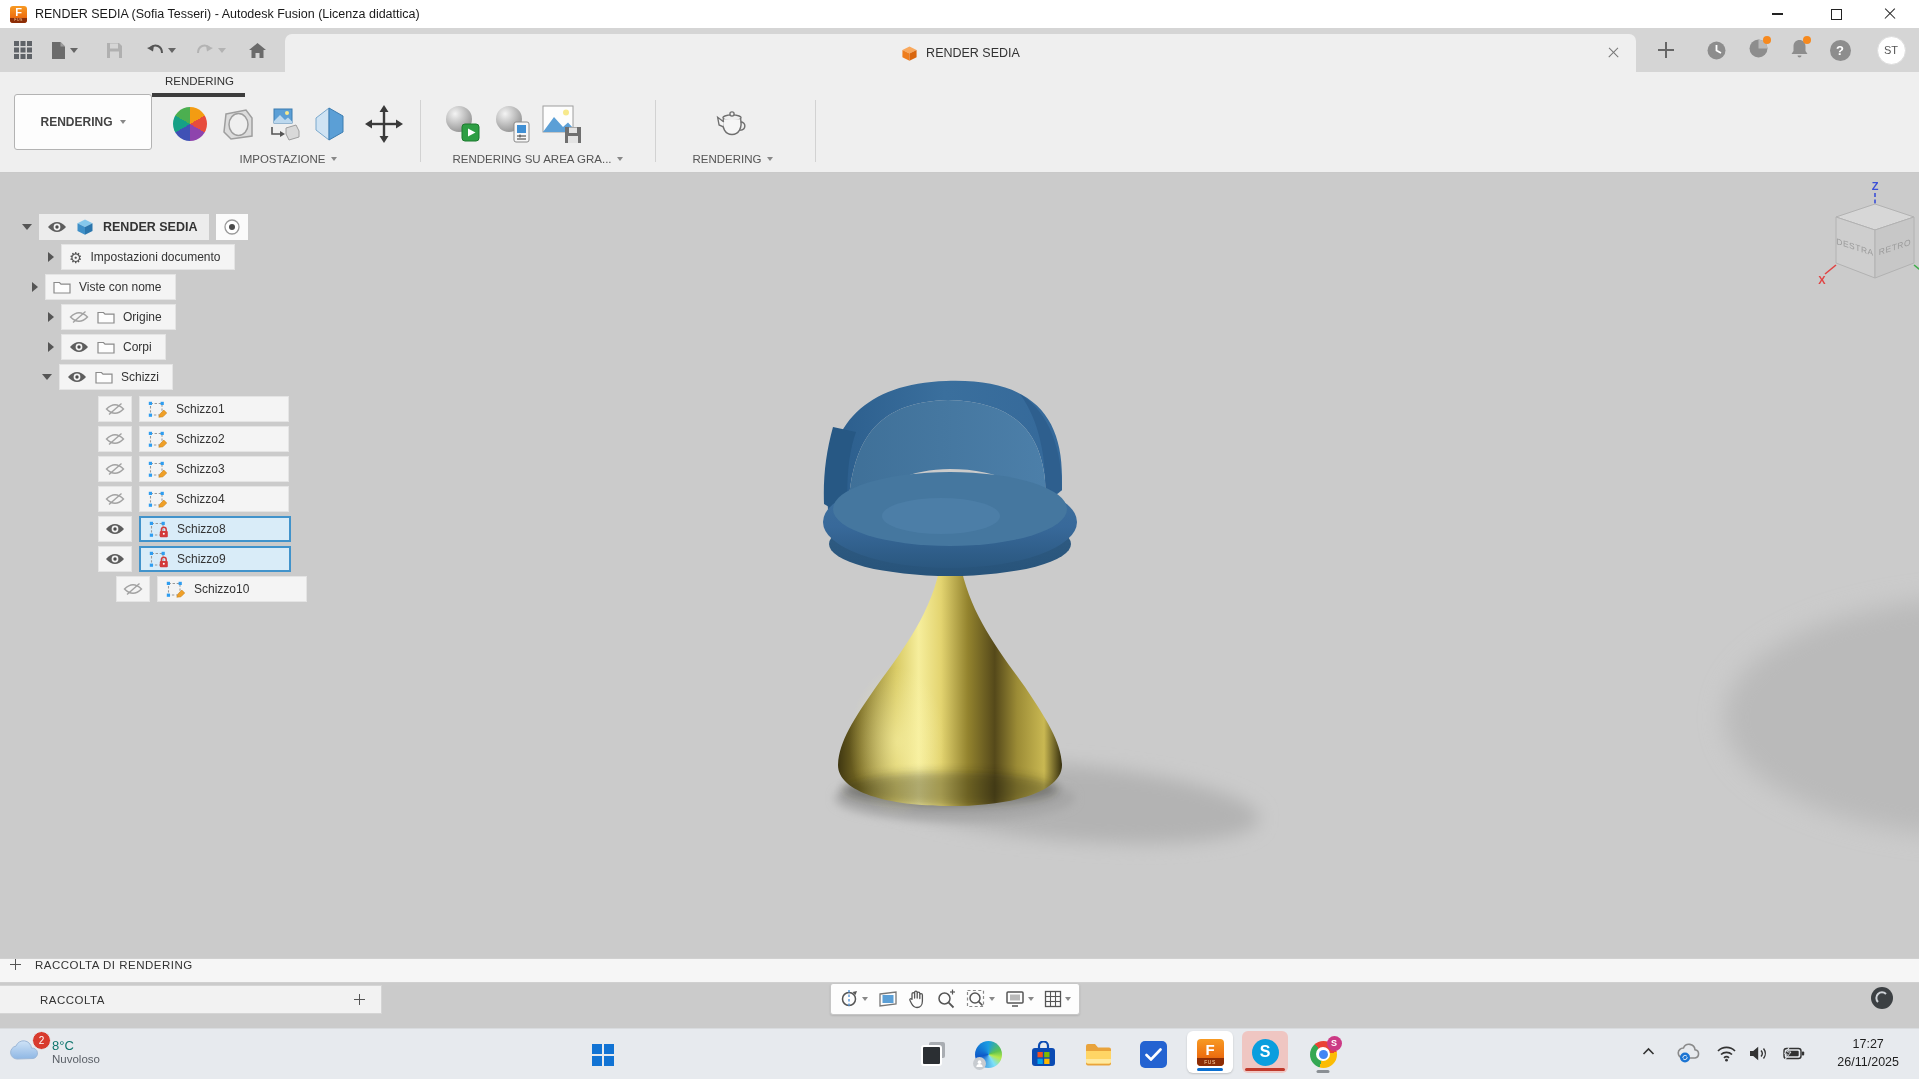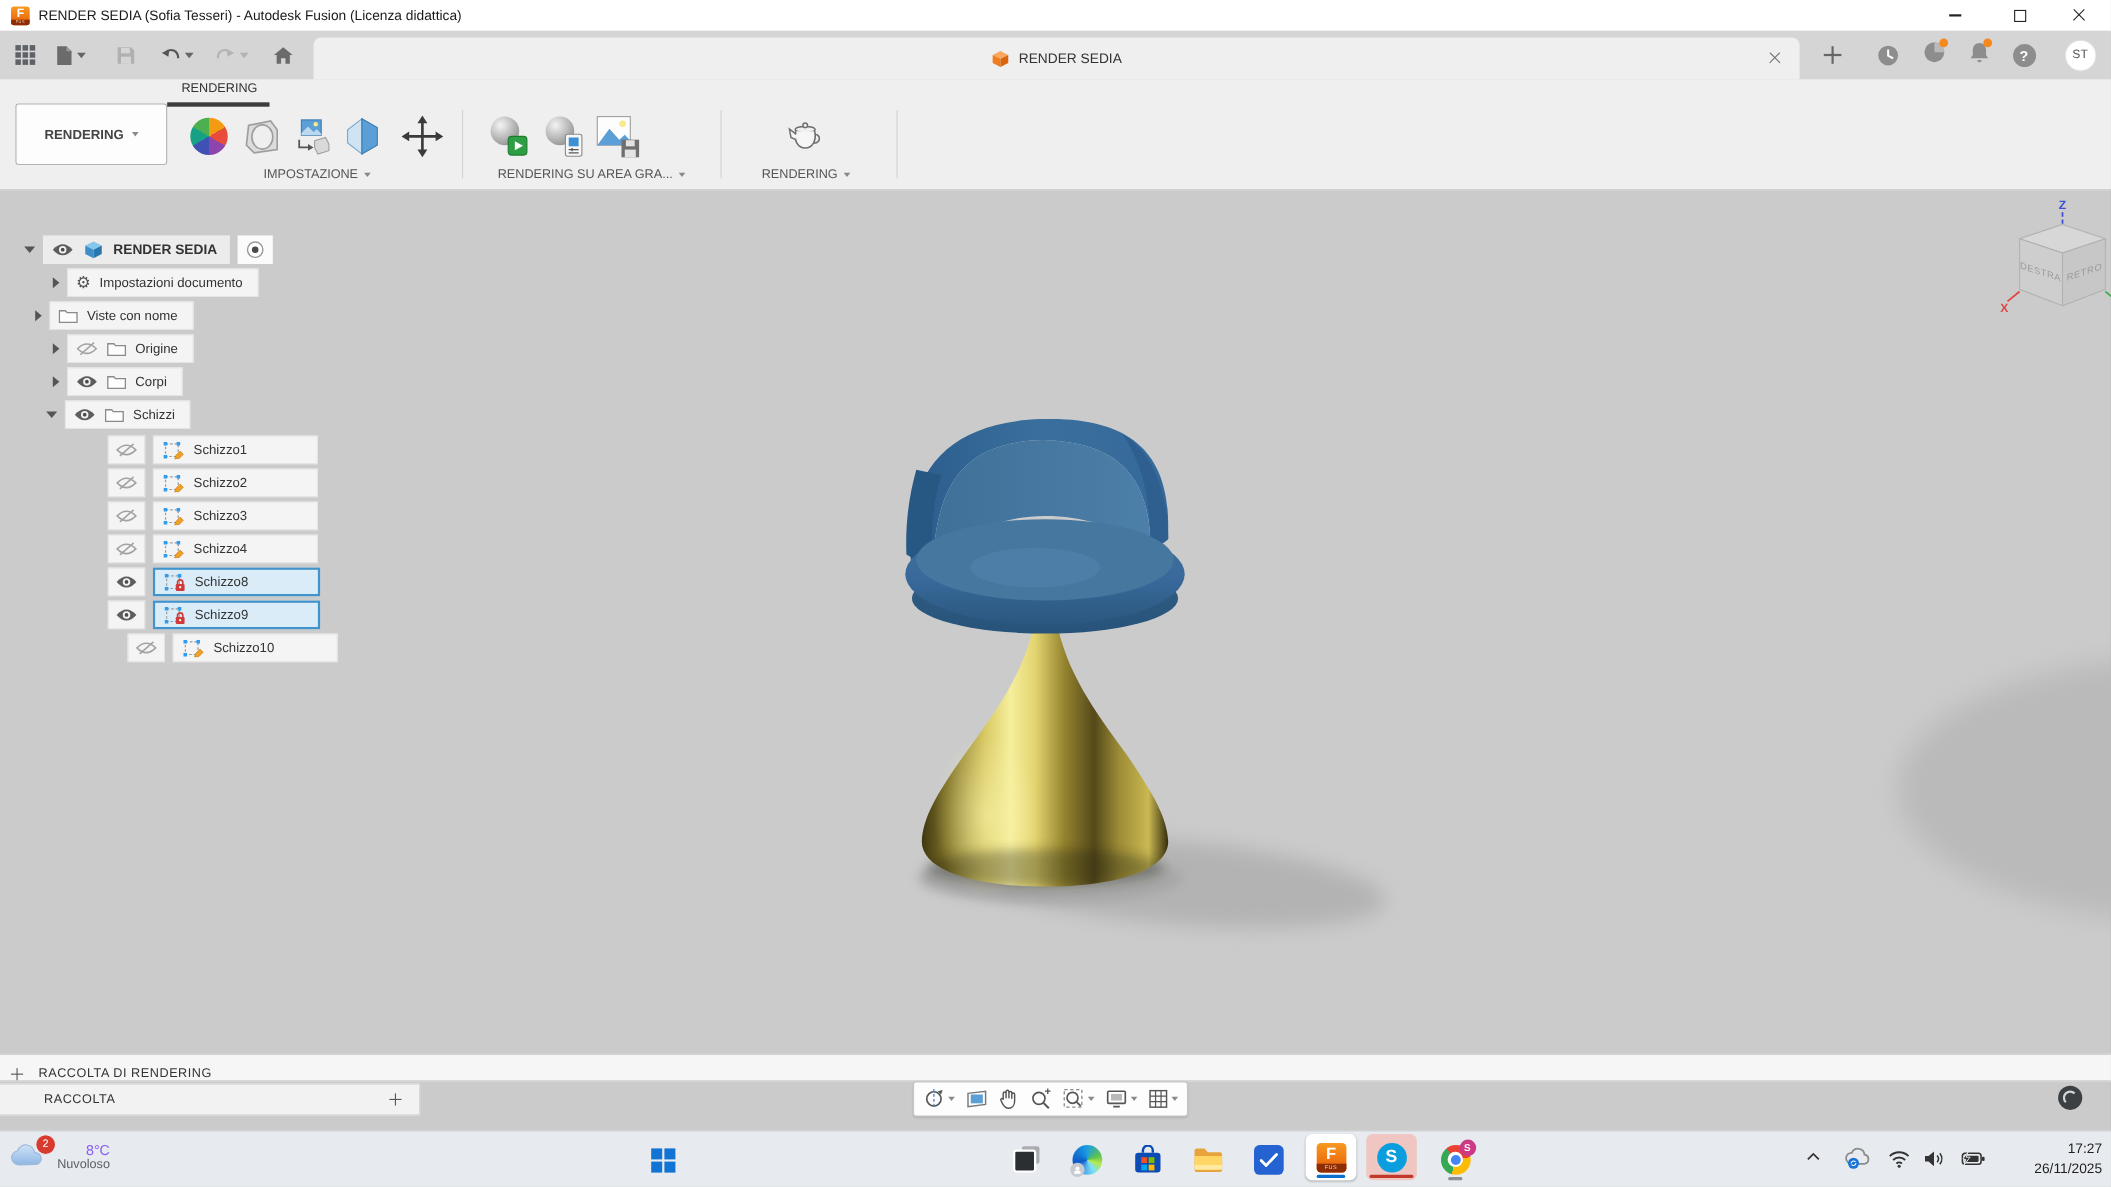--- a/index.html
+++ b/index.html
@@ -59,21 +59,21 @@
   .nchip{display:flex;align-items:center;background:#f4f4f4;border:1px solid #e4e4e4;height:24px;padding:0 13px 0 7px;gap:8px;}
   .nlabel{font-size:12px;color:#333;white-space:nowrap;}
   .nchip.sel{background:#d9ecf8;border:2px solid #4193cb;height:22px;}
   .nchip.sel .nlabel{font-weight:normal;}
   .ebox{width:34px;height:26px;background:#f4f4f4;border:1px solid #e4e4e4;display:flex;align-items:center;justify-content:center;box-sizing:border-box;}
   .rchip{display:flex;align-items:center;background:#ececec;height:26px;padding:0 12px 0 8px;gap:9px;}
   .rchip .nlabel{font-weight:bold;font-size:12.5px;}
   .radiochip{width:32px;height:26px;background:#fbfbfb;display:flex;align-items:center;justify-content:center;}
   .gearglyph{font-size:15px;color:#555;line-height:1;}
   
-  #raccolta{position:absolute;left:0;top:958px;width:1919px;height:25px;background:#f6f6f6;border-top:1px solid #d0d0d0;border-bottom:1px solid #d0d0d0;display:flex;align-items:flex-end;box-sizing:border-box;}
+  #raccolta{position:absolute;left:0;top:958px;width:1919px;height:25px;background:#f6f6f6;border-top:1px solid #d0d0d0;border-bottom:1px solid #d0d0d0;display:flex;align-items:flex-start;box-sizing:border-box;}
   #raccolta .plabel{font-size:11.5px;color:#333;letter-spacing:.5px;margin-left:14px;}
   #commenti{position:absolute;left:0;top:985px;width:382px;height:29px;background:#f2f2f2;border:1px solid #d5d5d5;border-left:none;display:flex;align-items:center;box-sizing:border-box;}
   #commenti .plabel{font-size:11.5px;color:#333;letter-spacing:.5px;margin-left:40px;}
   
   #navbar{position:absolute;left:830px;top:983px;height:30px;background:#fdfdfd;border:1px solid #c6c6c6;border-radius:3px;display:flex;align-items:center;padding:0 8px;gap:10px;box-shadow:0 1px 2px rgba(0,0,0,.12);}
   .nitem{display:flex;align-items:center;gap:3px;}
   
   #taskbar{position:absolute;left:0;top:1028px;width:1919px;height:51px;background:#e7eaee;border-top:1px solid #d9dcdf;box-sizing:border-box;}
   .tkicon{position:absolute;top:7px;width:38px;height:38px;display:flex;align-items:center;justify-content:center;}
   #search-pill{position:absolute;left:630px;top:1037px;width:272px;height:34px;background:#fff;border:1px solid #d8dbdf;border-radius:17px;display:flex;align-items:center;gap:9px;padding-left:14px;box-sizing:border-box;}
@@ -90,24 +90,24 @@
   .skcircle{width:27px;height:27px;border-radius:50%;background:#0a9ede;color:#fff;font-size:16px;font-weight:bold;display:flex;align-items:center;justify-content:center;}
   .todotile{width:27px;height:27px;border-radius:5px;background:#2463d1;display:flex;align-items:center;justify-content:center;}
   .edgecirc{width:27px;height:27px;border-radius:50%;background:conic-gradient(from 150deg,#7ce0f9,#0d59c9 30%,#1b9de2 58%,#5fc34f 78%,#b6e84c 88%,#7ce0f9);position:relative;}
   .edgebadge{position:absolute;left:-2px;bottom:-2px;width:13px;height:13px;border-radius:50%;background:#c7cbd0;display:flex;align-items:center;justify-content:center;}
   .chromecirc{width:27px;height:27px;border-radius:50%;background:conic-gradient(from -40deg,#ea4335 0 33%,#fbbc05 0 66%,#34a853 0 100%);position:relative;}
   .chromecirc::before{content:"";position:absolute;left:6.5px;top:6.5px;width:14px;height:14px;border-radius:50%;background:#fff;}
   .chromecirc::after{content:"";position:absolute;left:9px;top:9px;width:9px;height:9px;border-radius:50%;background:#4285f4;}
   .chromebadge{position:absolute;right:-5px;top:-5px;width:15px;height:15px;border-radius:50%;background:#cc3a85;color:#fff;font-size:9px;font-weight:bold;display:flex;align-items:center;justify-content:center;z-index:2;}
   .graydot{position:absolute;bottom:2px;left:50%;transform:translateX(-50%);width:13px;height:3px;border-radius:2px;background:#8a8f94;}
   .trayicon{position:absolute;top:14px;display:flex;align-items:center;justify-content:center;}
-  #clockblock{position:absolute;right:8px;top:6px;text-align:right;font-size:12.5px;color:#1f1f1f;line-height:1.45;margin-left:17px;}
+  #clockblock{position:absolute;right:20px;top:6px;text-align:center;font-size:12.5px;color:#1f1f1f;line-height:1.45;margin-left:17px;}
   .badge-red{position:absolute;left:24px;top:-5px;width:17px;height:17px;border-radius:50%;background:#d83b2e;color:#fff;font-size:10px;display:flex;align-items:center;justify-content:center;border:1.5px solid #e7eaee;}
   #weather{position:absolute;left:8px;top:1035px;display:flex;align-items:center;gap:8px;}
-  #weather .wtemp{font-size:13px;color:#8b5cf6;text-align:right;}
+  #weather .wtemp{font-size:13px;color:#0f766e;}
   #weather .wdesc{font-size:11.5px;color:#5a5f66;}
   
   #corner-circ{position:absolute;left:1871px;top:987px;width:22px;height:22px;border-radius:50%;background:#3c4043;display:flex;align-items:center;justify-content:center;}
 </style>
 </head>
 <body>
 
 <svg width="0" height="0" style="position:absolute" aria-hidden="true">
   <defs>
     <symbol id="sym-eye" viewBox="0 0 20 14">

